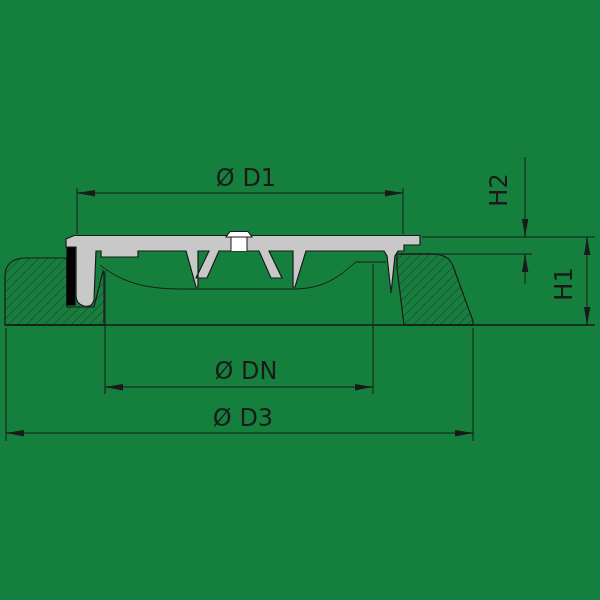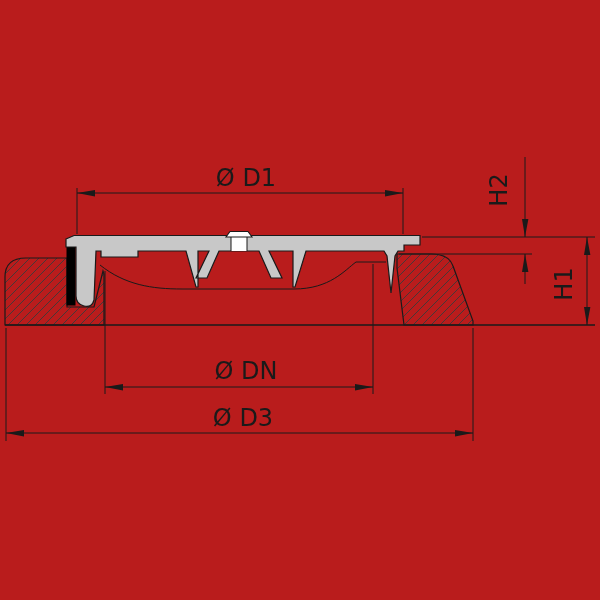--- a/index.html
+++ b/index.html
@@ -1,16 +1,16 @@
 <!DOCTYPE html>
 <html><head>
 <meta charset="utf-8">
 <style>
   html,body{margin:0;padding:0;background:#fff;}
-  .stage{position:relative;width:600px;height:600px;background:#b91c1c;overflow:hidden;
+  .stage{position:relative;width:600px;height:600px;background:#15803d;overflow:hidden;
          font-family:"DejaVu Sans","Liberation Sans",sans-serif;}
   svg{display:block;}
   .dim-text{font-family:"DejaVu Sans","Liberation Sans",sans-serif;font-size:24px;fill:#1a1a1a;}
   .thin{stroke:#1a1a1a;stroke-width:1;fill:none;}
   .outline{stroke:#1a1a1a;stroke-width:1.3;fill:none;}
 </style>
 </head>
 <body>
 
 <div class="stage">

